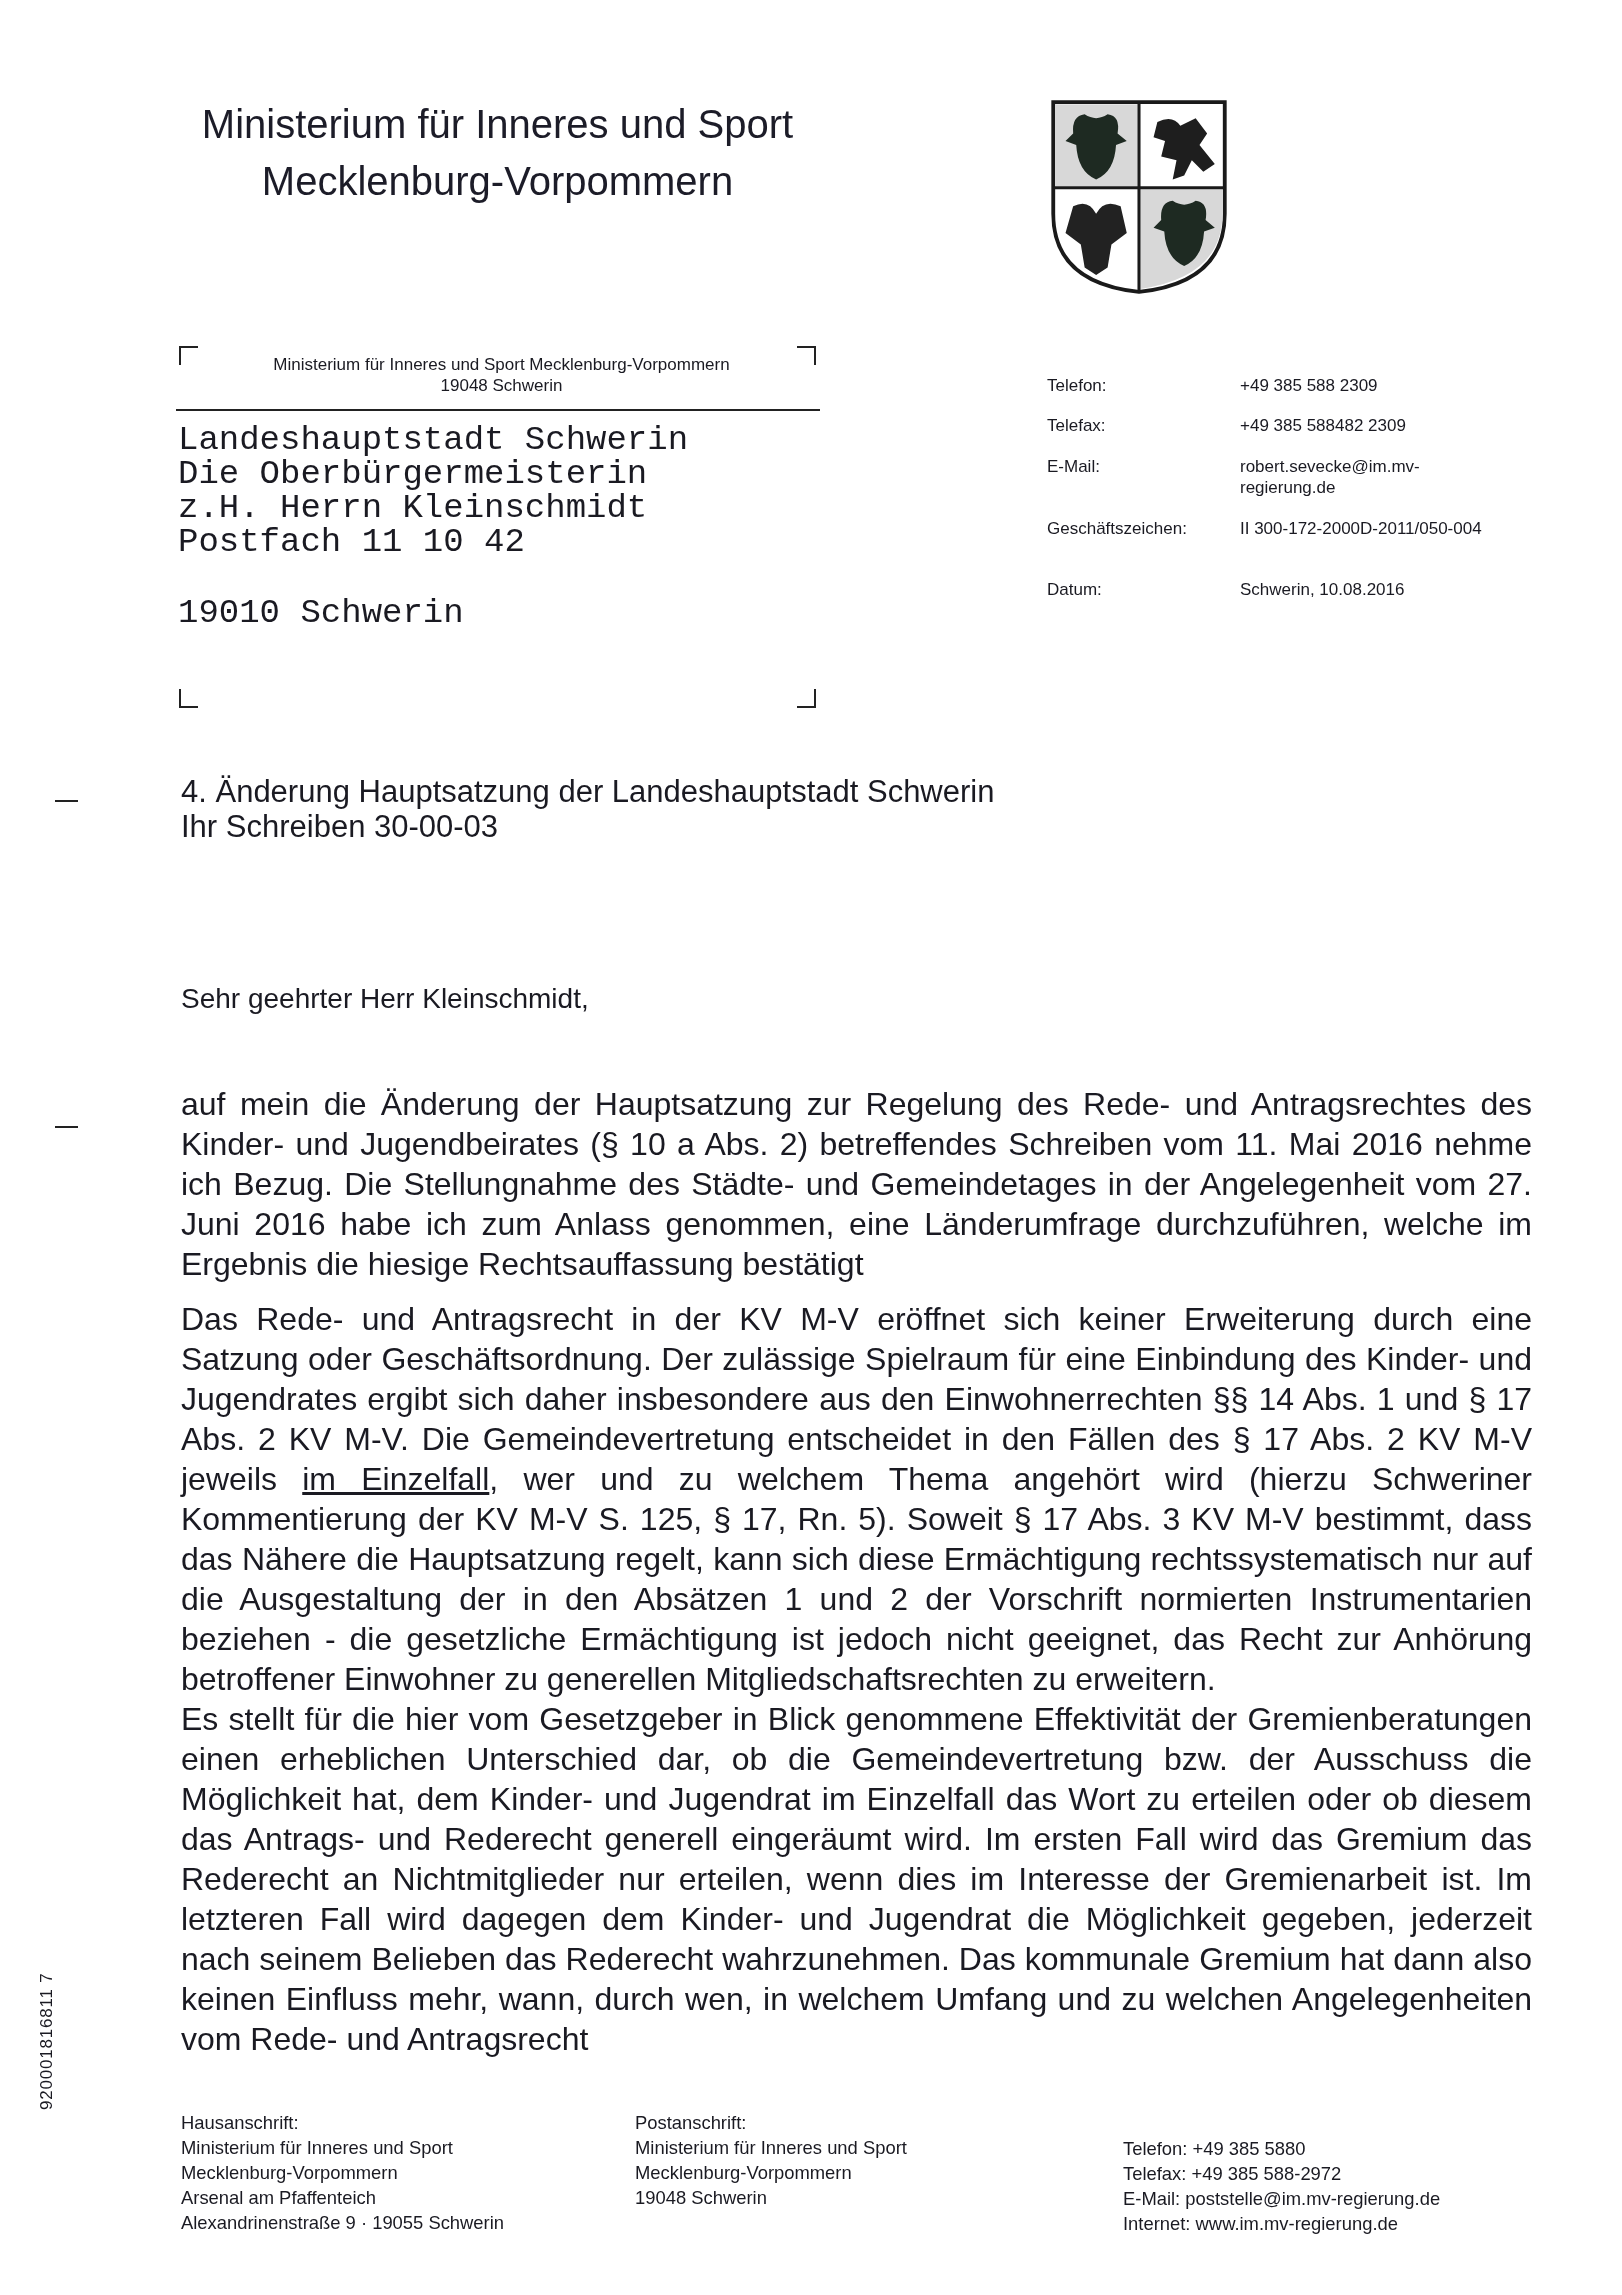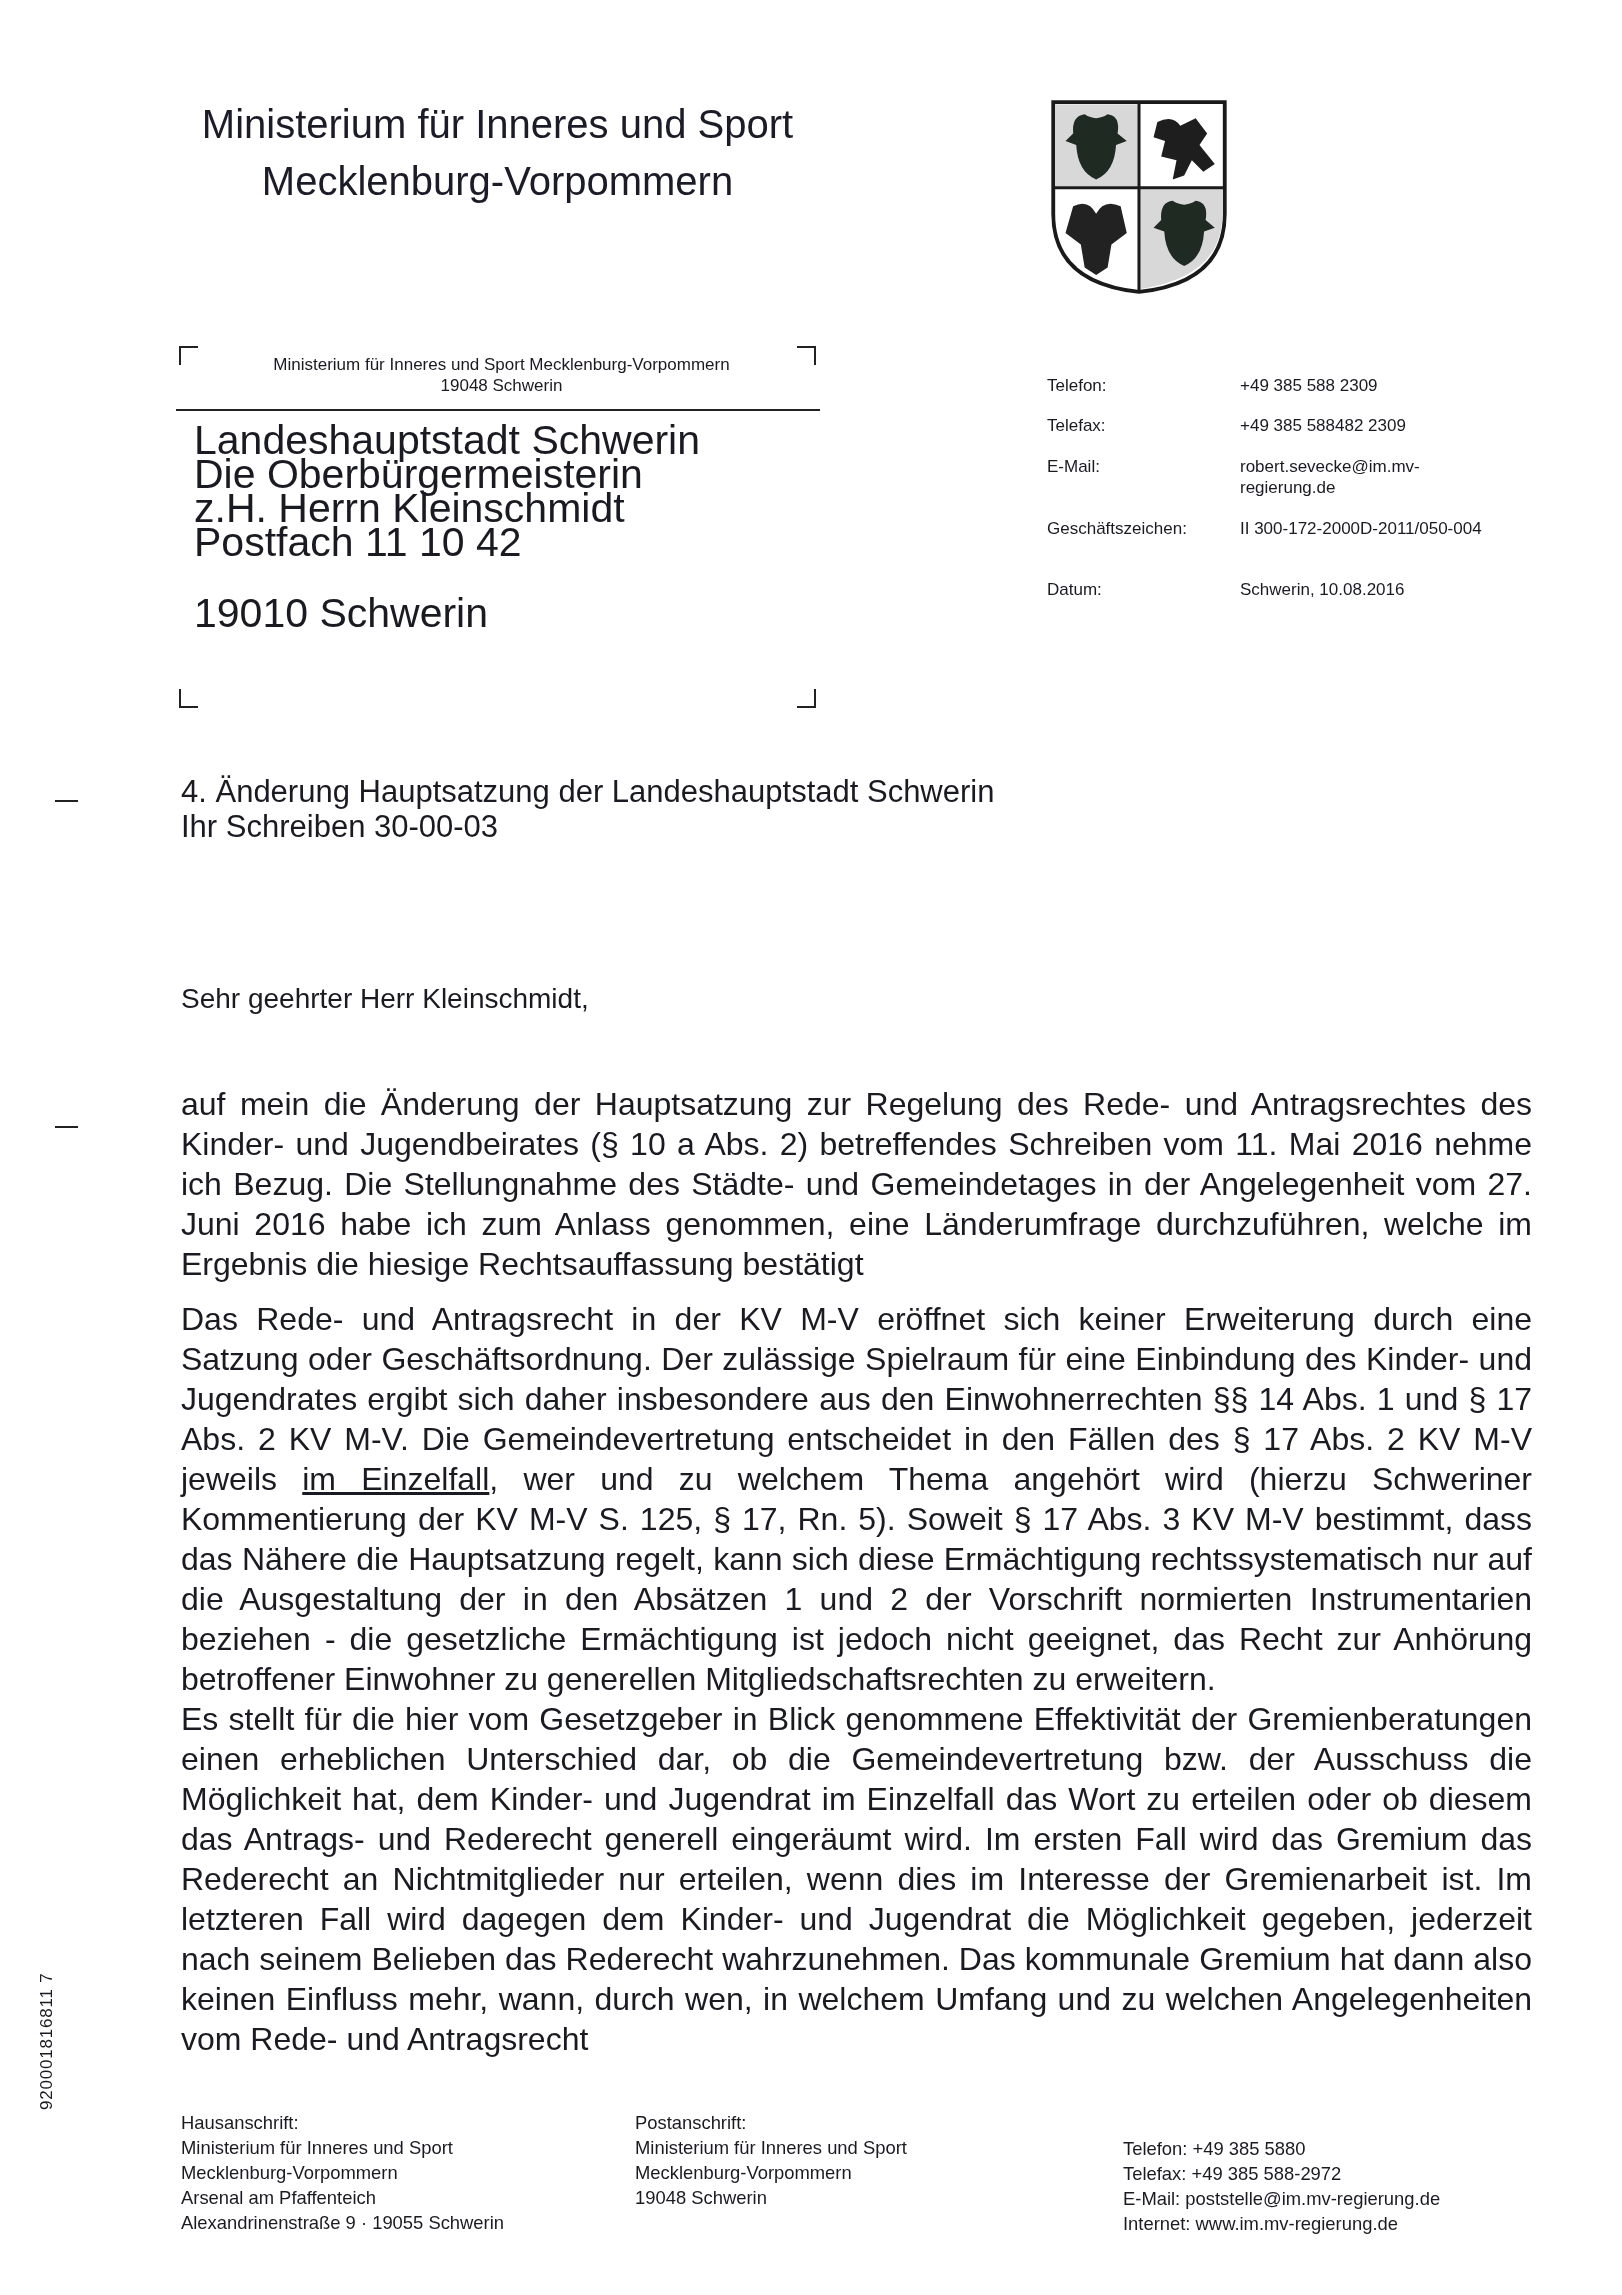--- a/index.html
+++ b/index.html
@@ -11,21 +11,21 @@
   .coat { left: 1050px; top: 99px; width: 178px; height: 196px; }
   .coat svg { width: 100%; height: 100%; }
   .bracket { width: 17px; height: 17px; border-color: #222; border-style: solid; border-width: 0; }
   .br-tl { left: 179px; top: 346px; border-top-width: 2.3px; border-left-width: 2.3px; }
   .br-tr { left: 797px; top: 346px; border-top-width: 2.3px; border-right-width: 2.3px; }
   .br-bl { left: 179px; top: 689px; border-bottom-width: 2.3px; border-left-width: 2.3px; }
   .br-br { left: 797px; top: 689px; border-bottom-width: 2.3px; border-right-width: 2.3px; }
   .sender { left: 184px; top: 354px; width: 635px; text-align: center;
             font-size: 17px; line-height: 21.4px; }
   .sender-rule { left: 176px; top: 409px; width: 644px; height: 2.3px; background: #222; }
-  .recipient { left: 194px; top: 423px; font-size: 41px; line-height: 34px; }
+  .recipient { left: 178px; top: 423px; font-size: 34px; line-height: 34px; font-family: Liberation Mono, monospace; }
   .recipient .gap { height: 37px; }
   .info { left: 1047px; top: 375px; font-size: 17px; line-height: 21.4px; }
   .info-row { display: flex; margin-bottom: 19px; }
   .info-row .lbl { width: 193px; }
   .info-row .val { width: 321px; }
   .info-row.gap-lg { margin-top: 40px; }
   .subject { left: 181px; top: 774px; font-size: 31px; line-height: 35px; }
   .subject .bold { font-weight: normal; }
   .salutation { left: 181px; top: 960px; font-size: 28px; line-height: 35px; margin-top: 21px; }
   .body-text { left: 181px; top: 1084px; width: 1351px; font-size: 32px; line-height: 40px;

